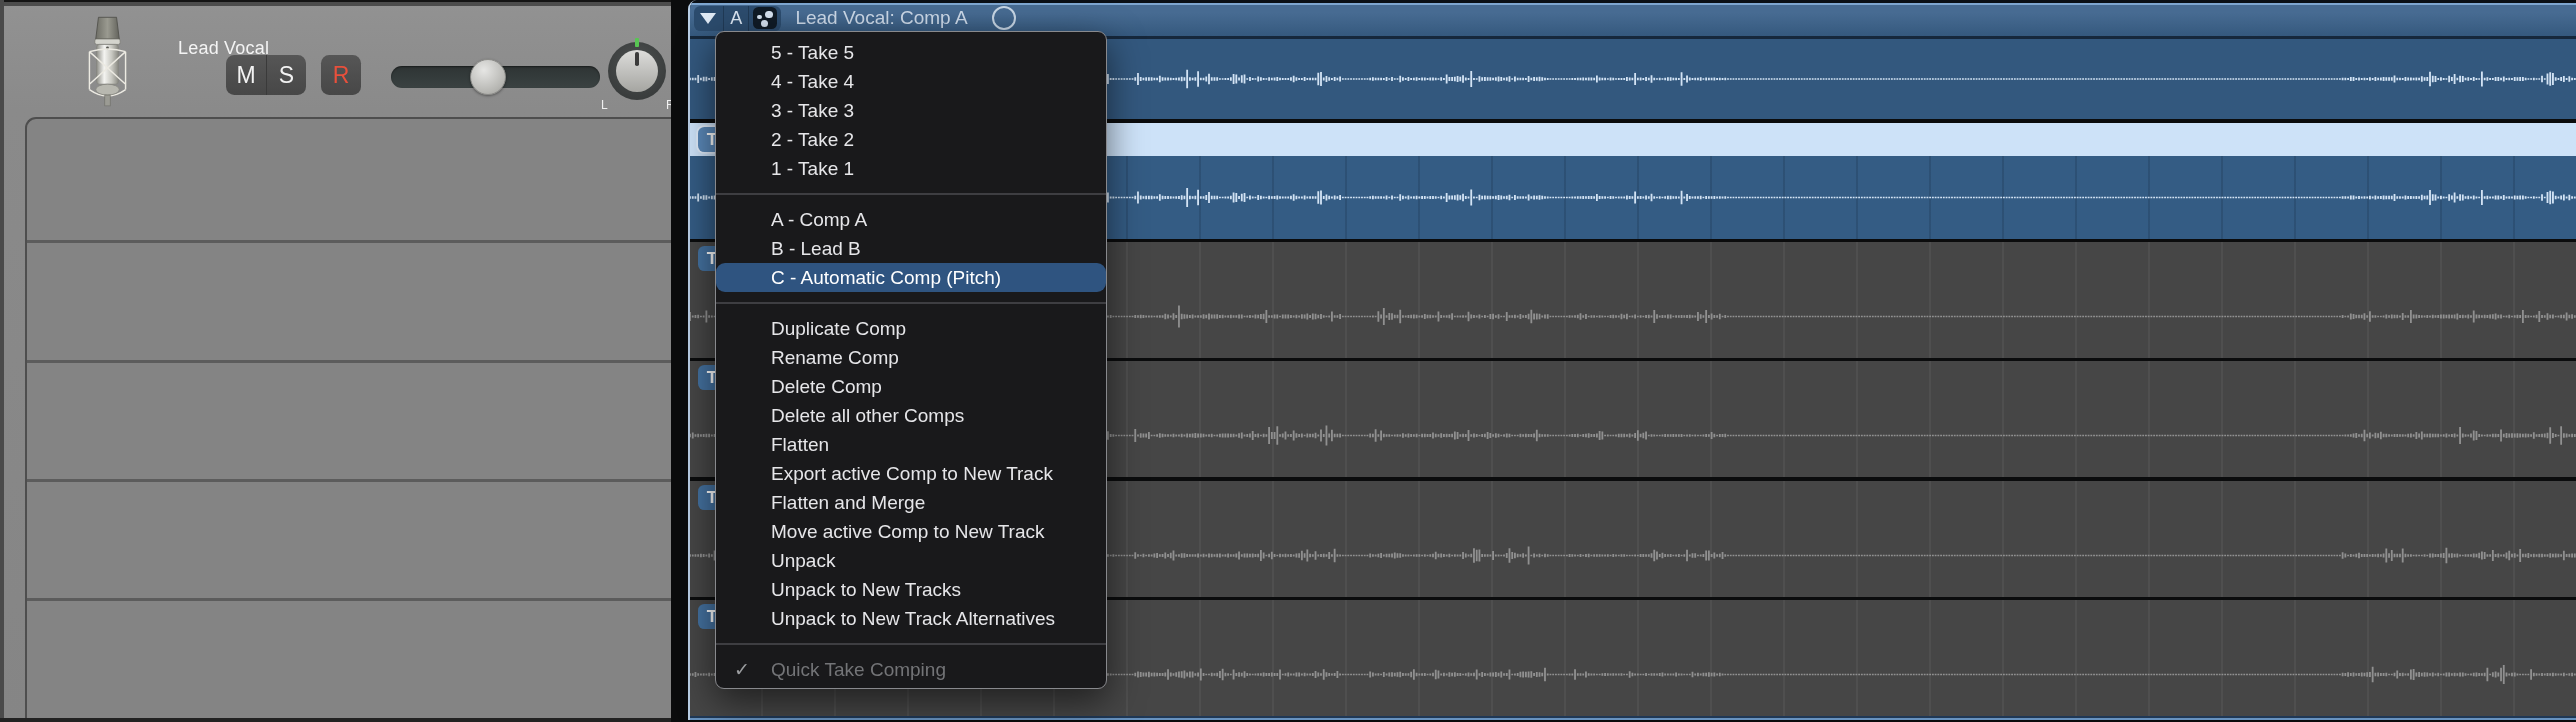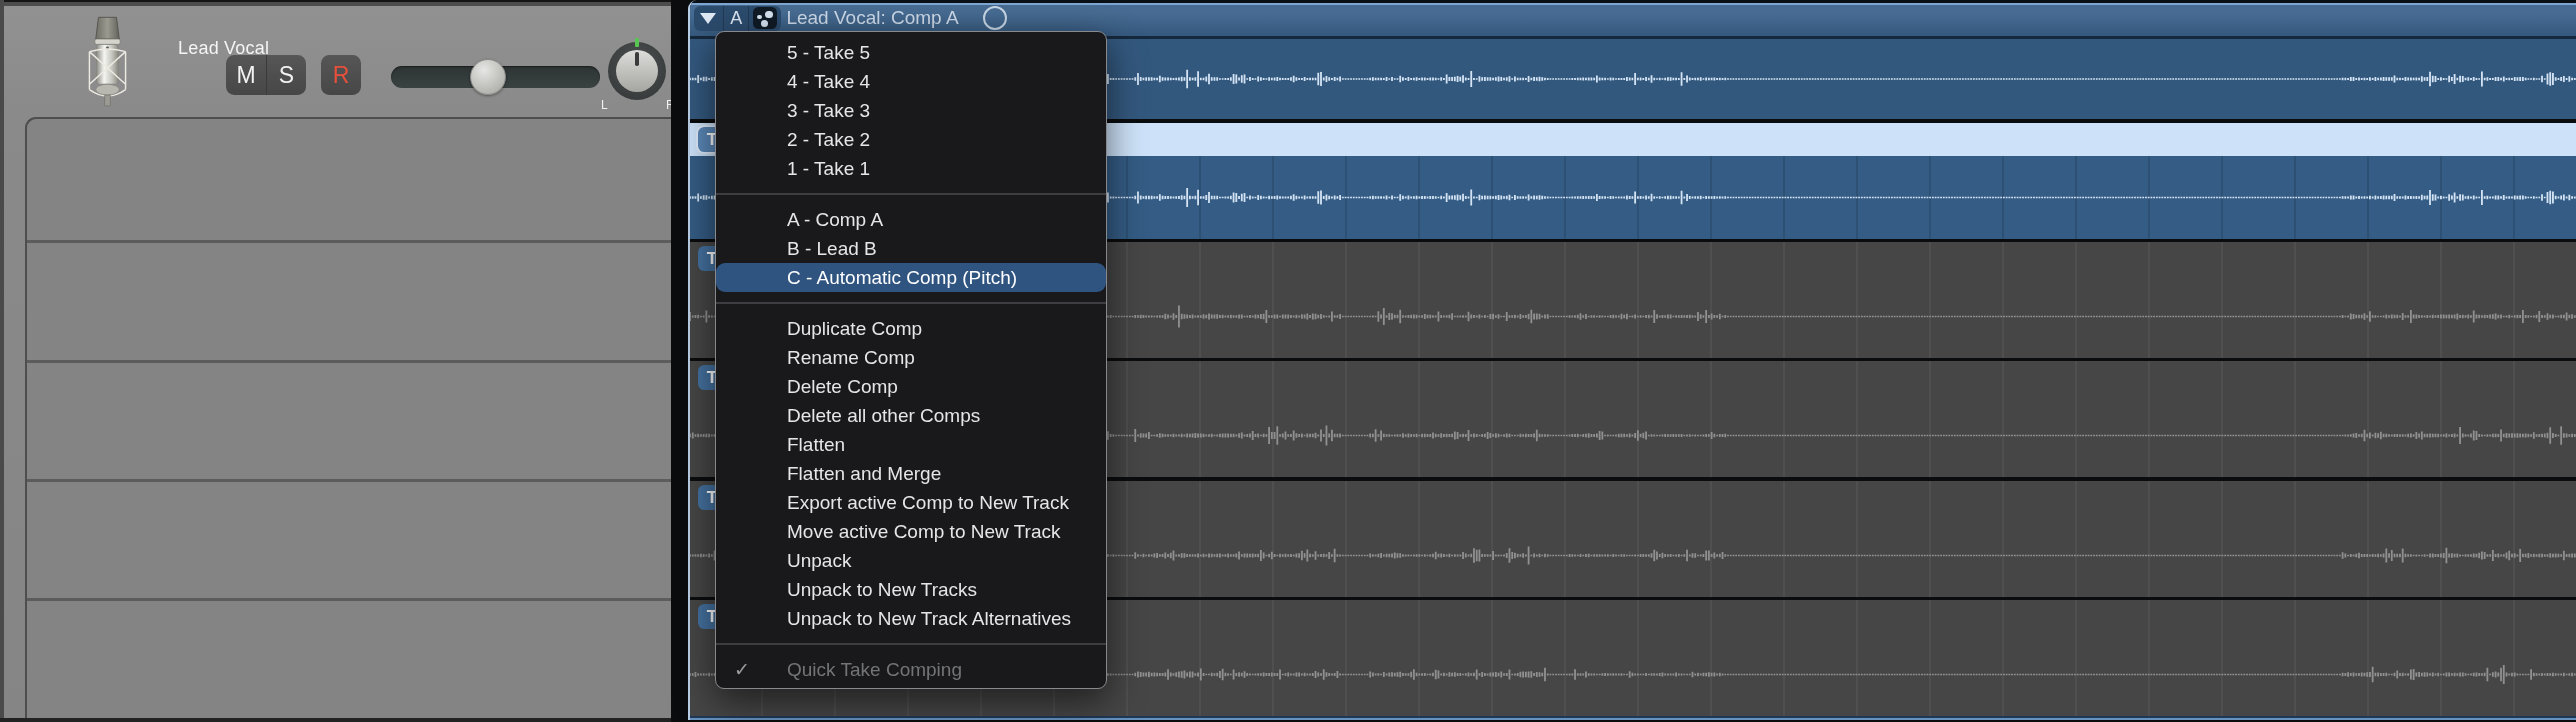--- a/index.html
+++ b/index.html
@@ -56,21 +56,21 @@
   .hdr-cluster { display:flex; align-items:stretch; height:25.5px; border-radius:6.4px; overflow:hidden; background:#2c4c6e; }
   .hdr-cell { display:flex; align-items:center; justify-content:center; }
   .hdr-cell + .hdr-cell { border-left:1.8px solid #203a56; }
   .c-disc { width:29px; } .c-letter { width:25.5px; color:#dbe6f2; font-size:18px; } .c-icon { width:33px; }
   .tri-down { width:0; height:0; border-left:8.2px solid transparent; border-right:8.2px solid transparent; border-top:11px solid #e0eaf5; }
   .dots-icon { position:relative; width:24px; height:22px; background:#101b26; border-radius:5.5px; }
   .dots-icon i { position:absolute; border-radius:50%; background:#d5e2f0; }
   .dots-icon .d1 { left:3.6px; top:7.3px; width:4.6px; height:4.6px; }
   .dots-icon .d2 { left:12px; top:3.6px; width:7.3px; height:7.3px; }
   .dots-icon .d3 { left:7.3px; top:12.7px; width:7.3px; height:7.3px; }
-  .hdr-title { margin-left:5px; color:#ccd9e8; font-size:19px; white-space:nowrap; }
+  .hdr-title { margin-left:14px; color:#ccd9e8; font-size:19px; white-space:nowrap; }
   .cycle-icon { margin-left:24px; width:24px; height:24px; border:2.7px solid #c6d5e4; border-radius:50%; }
 
   .f-hdr-sep { position:absolute; left:0; right:0; top:36px; height:2.7px; background:#16283c; }
 
   .lane { position:absolute; left:0; right:0; }
   .lane .bd, .lane .hd { position:relative; overflow:hidden; }
   .grid-blue { background-image:repeating-linear-gradient(90deg, transparent 0 71px, rgba(8,20,36,.16) 71px 73px); }
   .grid-gray { background-image:repeating-linear-gradient(90deg, transparent 0 71px, rgba(255,255,255,.05) 71px 73px); }
   svg.wave { position:absolute; left:0; top:0; }
 
@@ -86,21 +86,21 @@
   .take-tab.sel { background:#5a88b8; box-shadow:0 0 0 1.8px #e2edfb; }
 
   .f-bottom { position:absolute; left:0; right:0; bottom:0; height:4.6px;
     background:linear-gradient(180deg,#20385 5 0 1.8px,#6792bf 1.8px 100%);
     background:linear-gradient(180deg,#203855 0 1.8px,#6792bf 1.8px 100%); }
 
   
   .menu { position:absolute; left:715px; top:31px; width:392px; height:658px;
     background:#19191b; border:1.4px solid #88898d; border-radius:9px;
     box-shadow:0 12.7px 36px rgba(0,0,0,.55); z-index:50; padding:6.4px 0 7.3px; overflow:hidden; }
-  .menu-item { position:relative; height:29px; line-height:29px; padding-left:71px;
+  .menu-item { position:relative; height:29px; line-height:29px; padding-left:55px;
     color:#e6e6e9; font-size:19px; white-space:nowrap; }
   .menu-item.hl { background:#2f5480; color:#fff;border-radius:9px; }
   .menu-item.dis { color:#737477; }
   .menu-item .chk { position:absolute; left:18px; color:#9a9c9f; }
   .menu-sep { height:1.8px; margin:10px 0; background:#3e3e42; }
 </style>
 </head>
 <body>
 
 <div class="stage">
@@ -258,22 +258,22 @@
       <div class="menu-sep"></div>
       <div class="menu-item"><span>A - Comp A</span></div>
       <div class="menu-item"><span>B - Lead B</span></div>
       <div class="menu-item hl" style="background: rgb(47, 84, 128);"><span>C - Automatic Comp (Pitch)</span></div>
       <div class="menu-sep"></div>
       <div class="menu-item"><span>Duplicate Comp</span></div>
       <div class="menu-item"><span>Rename Comp</span></div>
       <div class="menu-item"><span>Delete Comp</span></div>
       <div class="menu-item"><span>Delete all other Comps</span></div>
       <div class="menu-item"><span>Flatten</span></div>
+      <div class="menu-item"><span>Export active Comp to New Track</span></div>
       <div class="menu-item"><span>Flatten and Merge</span></div>
-      <div class="menu-item"><span>Export active Comp to New Track</span></div>
       <div class="menu-item"><span>Move active Comp to New Track</span></div>
       <div class="menu-item"><span>Unpack</span></div>
       <div class="menu-item"><span>Unpack to New Tracks</span></div>
       <div class="menu-item"><span>Unpack to New Track Alternatives</span></div>
       <div class="menu-sep"></div>
       <div class="menu-item dis"><span class="chk">✓</span><span>Quick Take Comping</span></div>
     </div>
 
 </div>
 

